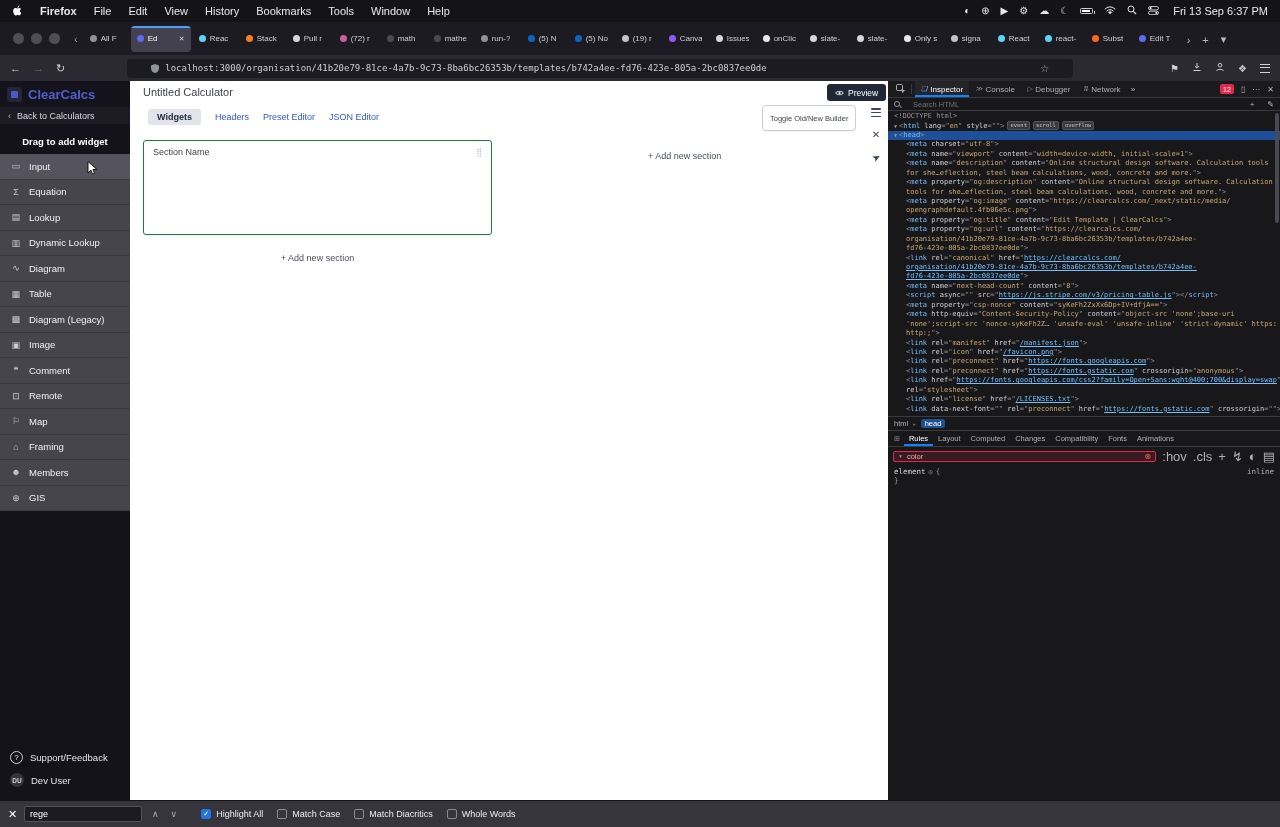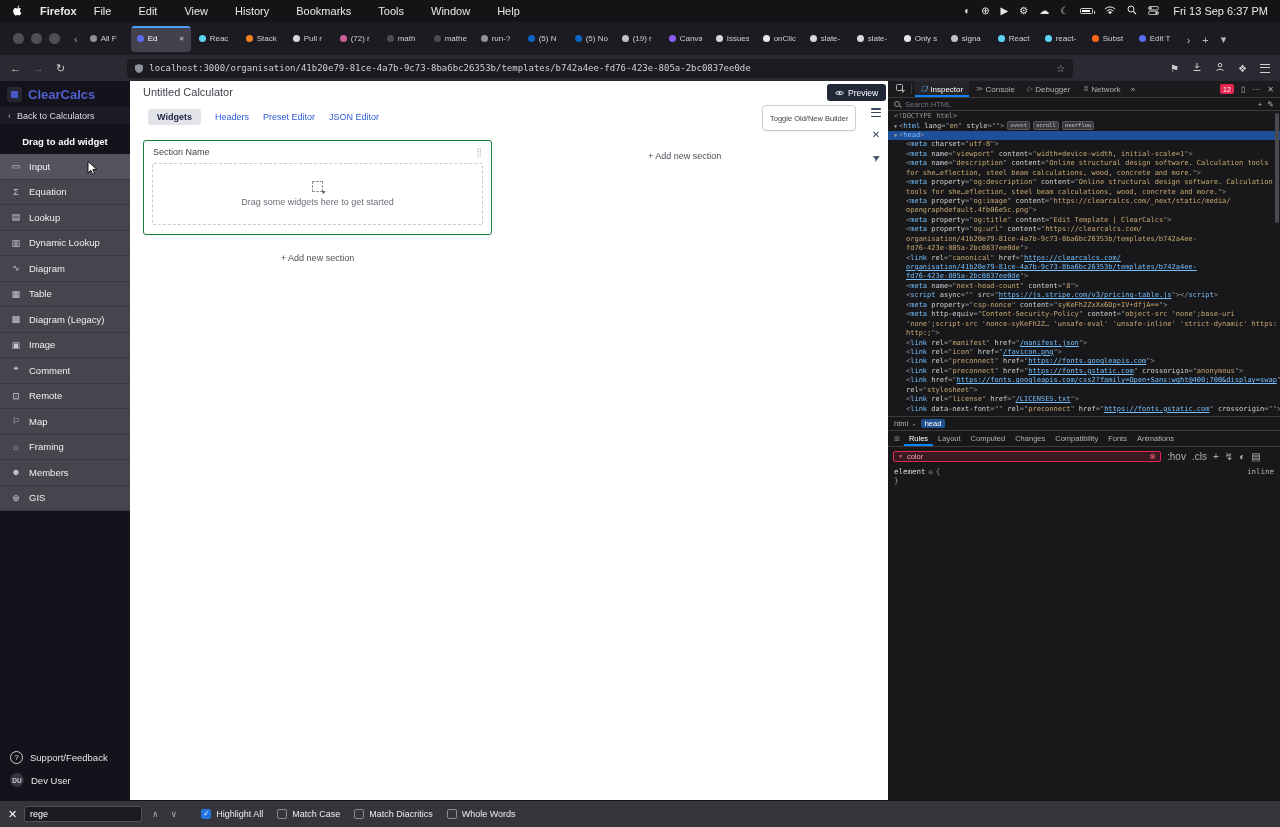--- a/index.html
+++ b/index.html
@@ -30,21 +30,21 @@
 .tab.active::before{content:"";position:absolute;top:0;left:0;right:0;height:2px;background:#4d9dff}
 .fav{width:7px;height:7px;border-radius:50%;flex:none}
 .tlabel{white-space:nowrap;overflow:hidden}
 .tclose{margin-left:auto;font-size:7px;color:#c9c9cf}
 .tab-end{display:flex;gap:12px;color:#b9b9bf;font-size:11px;margin:2px 8px 0;align-items:center}
 
 
 .navbar{position:absolute;top:55px;left:0;right:0;height:26px;background:#2b2a33;display:flex;align-items:center;padding:0 10px}
 .nav-btn{color:#d4d4da;font-size:11px;margin-right:12px}
 .nav-btn.dim{color:#6b6b73}
-.urlfield{width:946px;height:19px;background:#1d1b22;border-radius:4px;display:flex;align-items:center;padding:0 8px;gap:6px;margin-left:50px}
+.urlfield{width:946px;height:19px;background:#1d1b22;border-radius:4px;display:flex;align-items:center;padding:0 24px;gap:6px;margin-left:50px}
 .url-text{color:#cfcfd6;font-size:9px;font-family:"DejaVu Sans Mono",monospace;white-space:nowrap;overflow:hidden;flex:1}
 .url-star{color:#b9b9bf;font-size:10px}
 .nav-icons{display:flex;gap:13px;align-items:center;color:#cfcfd6;font-size:10px;margin-left:auto}
 .hamb{width:10px;height:9px;border-top:1.4px solid #cfcfd6;border-bottom:1.4px solid #cfcfd6;position:relative}
 .hamb::after{content:"";position:absolute;left:0;right:0;top:2.6px;height:1.4px;background:#cfcfd6}
 
 
 .content{position:absolute;top:81px;left:0;width:1280px;height:719px;display:flex}
 
 
@@ -94,21 +94,21 @@
 .dt-toolbar{position:absolute;top:0;left:0;right:0;height:17px;display:flex;align-items:center;border-bottom:1px solid #3a3a3f;background:#1b1b1e;padding:0 3px}
 .dt-pick{padding:0 5px;border-right:1px solid #3a3a3f;margin-right:3px;display:flex;align-items:center}
 .dt-tab{display:flex;align-items:center;gap:3px;padding:0 6px;height:100%;font-size:8px;color:#b1b1b3}
 .dt-tab.active{color:#fff;background:#252529;box-shadow:inset 0 -2px 0 #0a84ff}
 .dt-tabicon{font-size:7px;color:#8f8f94}
 .dt-tab.active .dt-tabicon{color:#75bfff}
 .dt-more{color:#b1b1b3;font-size:8px;padding:0 4px}
 .dt-right{margin-left:auto;display:flex;align-items:center;gap:7px;padding-right:3px}
 .err-badge{background:#e22850;color:#fff;border-radius:2px;font-size:7px;padding:0 3px;height:10px;display:flex;align-items:center}
 .dt-ricon{color:#b1b1b3;font-size:8px}
-.dt-search{position:absolute;top:17px;left:0;right:0;height:13px;display:flex;align-items:center;border-bottom:1px solid #3a3a3f;padding:0 6px;gap:5px}
+.dt-search{position:absolute;top:17px;left:0;right:0;height:13px;display:flex;align-items:center;border-bottom:1px solid #3a3a3f;padding:0 6px;gap:13px}
 .mag{width:6px;height:6px;border:1px solid #8f8f94;border-radius:50%;position:relative;flex:none}
 .mag::after{content:"";position:absolute;width:3px;height:1px;background:#8f8f94;transform:rotate(45deg);right:-3px;bottom:-1px}
 .dt-search-text{color:#72727a;font-size:7.5px;flex:1}
 .dt-sicon{color:#b1b1b3;font-size:8px}
 .dt-markup{position:absolute;top:30px;left:0;right:0;height:305px;overflow:hidden;font-family:"DejaVu Sans Mono",monospace;font-size:7px;line-height:9.45px;padding-top:1px}
 .mline{white-space:pre;height:9.45px;overflow:hidden}
 .mline.sel{background:#1d4f9a}
 .m-p{color:#939398}.m-d{color:#939398}
 .m-t{color:#75bfff}
 .m-a{color:#d0d0d6}
@@ -124,21 +124,21 @@
 .crumb-sep{color:#6e6e74;font-size:5px}
 .dt-rtabs{position:absolute;top:349px;left:0;right:0;height:17px;border-top:1px solid #3a3a3f;border-bottom:1px solid #3a3a3f;display:flex;align-items:center;font-size:7.5px;padding:0 2px}
 .r-pane{color:#8f8f94;font-size:7px;padding:0 4px}
 .r-tab{padding:0 5px;color:#b1b1b3;height:100%;display:flex;align-items:center}
 .r-tab.active{color:#fff;box-shadow:inset 0 -2px 0 #0a84ff}
 .dt-filter{position:absolute;top:367px;left:0;right:0;height:16px;display:flex;align-items:center;gap:6px;padding:0 5px}
 .filter-box{width:268px;height:11px;border:1px solid #e22850;background:rgba(226,40,80,.16);border-radius:2px;display:flex;align-items:center;padding:0 4px;gap:4px}
 .f-funnel{color:#e8647c;font-size:5px}
 .f-text{color:#ffa2ae;font-size:7.5px;flex:1}
 .f-clear{color:#ff5f72;font-size:8px}
-.f-aux{color:#b1b1b3;font-size:10px}
+.f-aux{color:#b1b1b3;font-size:13px}
 .dt-rules{position:absolute;top:383px;left:0;right:0;font-family:"DejaVu Sans Mono",monospace;font-size:7.5px;padding:3px 6px;color:#d7d7db}
 .rule-line1{display:flex;align-items:center;gap:3px}
 .rule-target{color:#8f8f94;font-size:7px}
 .rule-brace,.rule-close{color:#939398}
 .rule-origin{margin-left:auto;color:#b1b1b3}
 
 
 .findbar{position:absolute;top:800px;left:0;right:0;height:27px;background:#36353b;border-top:1px solid #141418;display:flex;align-items:center;padding:0 8px;color:#ececf0}
 .fb-close{font-size:11px;color:#fff;width:16px}
 .fb-input{width:118px;height:16px;background:#1c1b22;border:1px solid #52525a;border-radius:2px;color:#fff;font-size:9px;display:flex;align-items:center;padding:0 5px}
@@ -152,21 +152,21 @@
 
 <div id="screen">
 
   <div class="menubar">
     <div class="mb-left">
       <span><svg width="11" height="13" viewBox="0 0 16 16">
             <path fill="#fff" d="M11.6 8.6c0-1.8 1.5-2.7 1.6-2.7-.9-1.3-2.2-1.4-2.7-1.5-1.1-.1-2.2.7-2.8.7-.6 0-1.5-.7-2.4-.7-1.2 0-2.4.7-3 1.8-1.3 2.2-.3 5.5.9 7.3.6.9 1.3 1.9 2.3 1.8.9 0 1.3-.6 2.4-.6s1.4.6 2.4.6c1 0 1.6-.9 2.2-1.8.7-1 1-2 1-2.1-.1 0-1.9-.7-1.9-2.8z"></path>
             <path fill="#fff" d="M9.9 3.1c.5-.6.8-1.4.7-2.2-.7 0-1.5.5-2 1.1-.4.5-.8 1.3-.7 2.1.8.1 1.5-.4 2-1z"></path>
           </svg></span>
       <span class="mb-app">Firefox</span>
-      <span id="menu-items" style="display:flex;gap:27px">
+      <span id="menu-items" style="display:flex;gap:17px">
           <span class="mb-item">File</span>
           <span class="mb-item">Edit</span>
           <span class="mb-item">View</span>
           <span class="mb-item">History</span>
           <span class="mb-item">Bookmarks</span>
           <span class="mb-item">Tools</span>
           <span class="mb-item">Window</span>
           <span class="mb-item">Help</span>
         </span>
     </div>
@@ -429,24 +429,20 @@
         <span class="ptab-link">Headers</span>
         <span class="ptab-link">Preset Editor</span>
         <span class="ptab-link">JSON Editor</span>
       </div>
       <div class="toggle-btn">Toggle Old/New Builder</div>
 
       <div class="section-card">
         <div class="sec-head">
           <span>Section Name</span>
           <span class="drag-handle">⣿</span>
-        </div>
-        <div class="dropzone">
-          <span class="drop-icon"></span>
-          <span class="drop-text">Drag some widgets here to get started</span>
         </div>
       </div>
 
       <div class="add-section" id="add-under">+ Add new section</div>
       <div class="add-section" id="add-right">+ Add new section</div>
 
       <div class="page-strip">
         <span class="icon-list">
             <i></i>
             <i></i>

